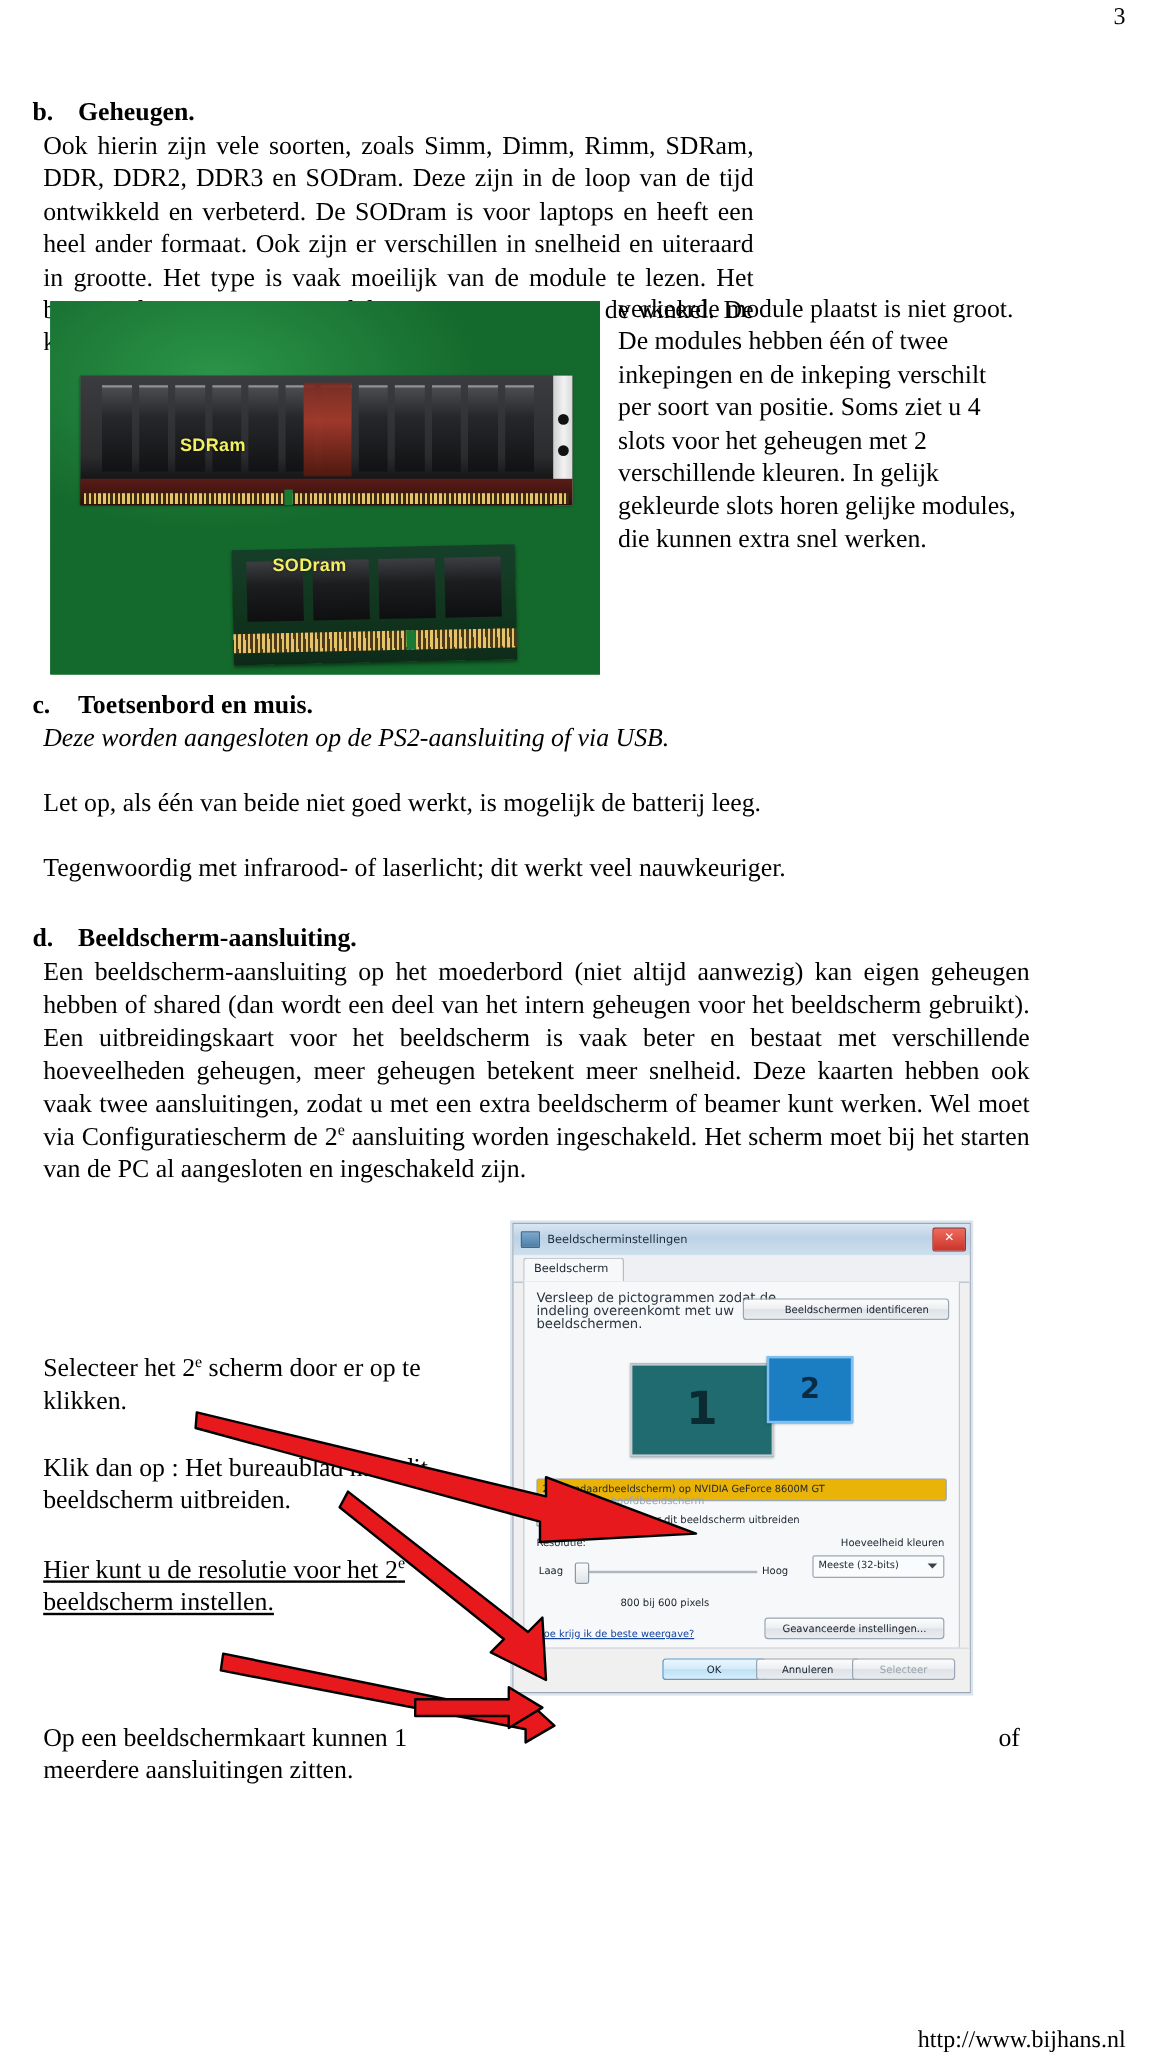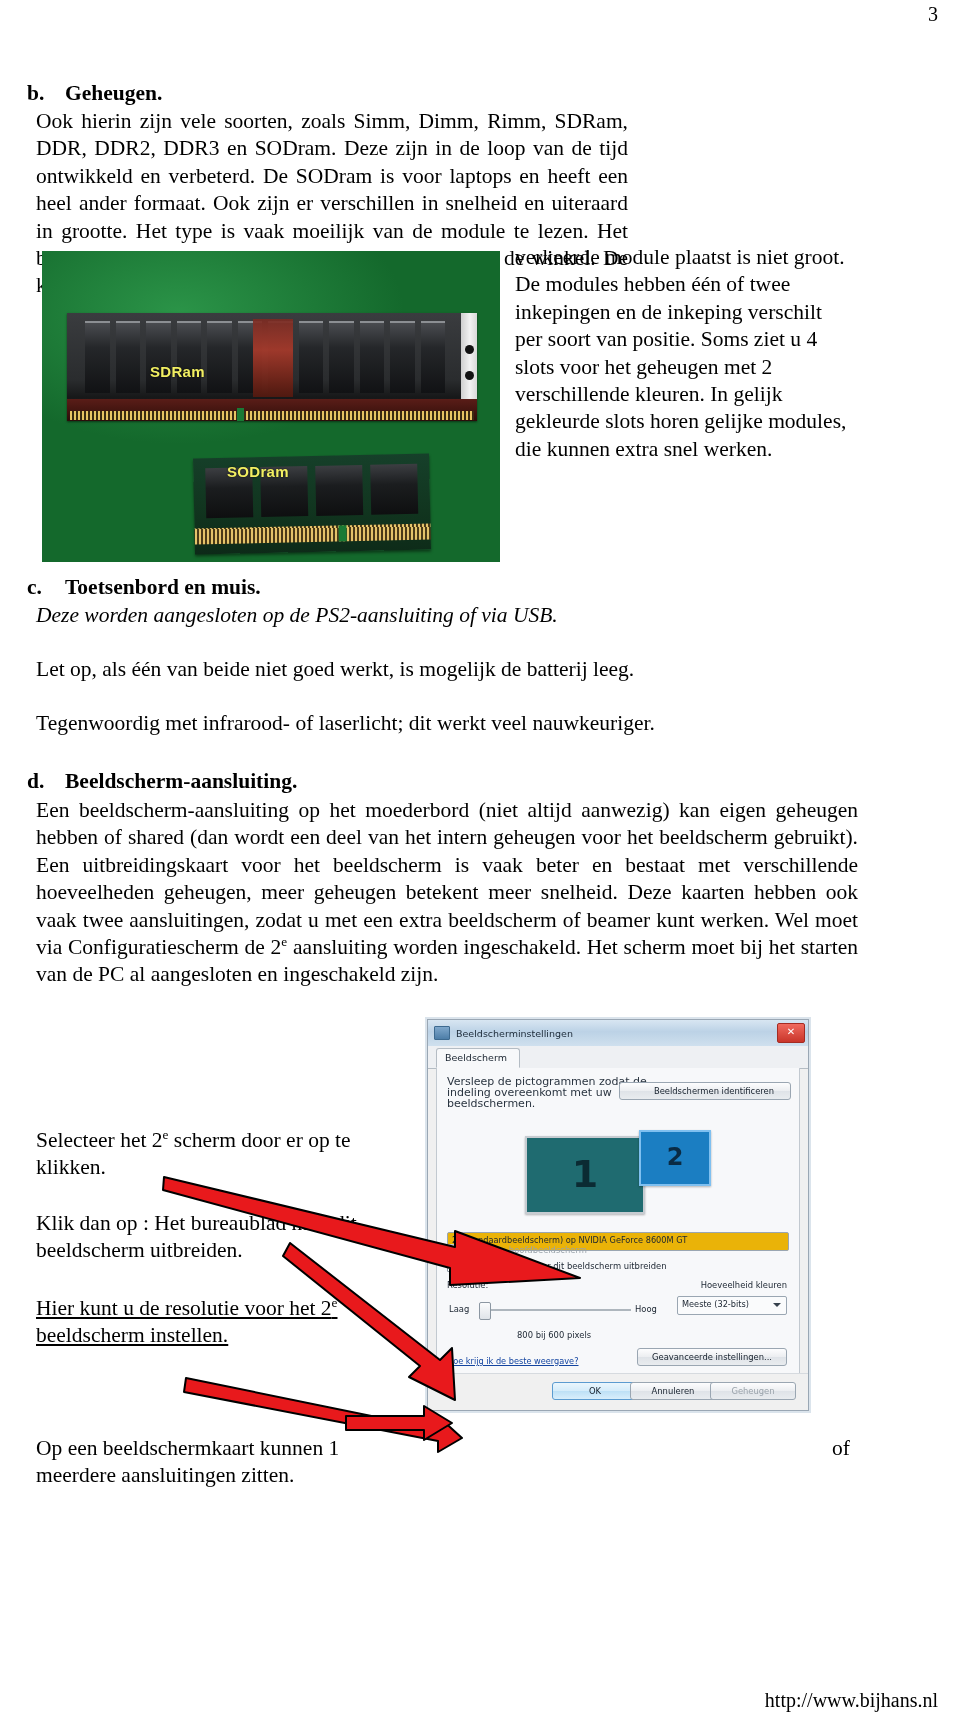--- a/index.html
+++ b/index.html
@@ -577,21 +577,21 @@
           <span class="caret"></span>
         </div>
 
         <div class="dlg-link">Hoe krijg ik de beste weergave?</div>
         <div class="btn btn-advanced">Geavanceerde instellingen...</div>
       </div>
 
       <div class="dlg-footer">
         <div class="btn btn-ok">OK</div>
         <div class="btn btn-cancel">Annuleren</div>
-        <div class="btn btn-apply">Geheugen</div>
+        <div class="btn btn-apply">Selecteer</div>
       </div>
     </div>
   </div>
 
   <svg class="arrows" viewBox="0 0 960 1722">
 
     <g>
       <polygon points="164,1177 455,1247 455,1231 580,1278 450,1285 450,1268 163,1190" fill="#e8191c" stroke="#000000" stroke-width="2" stroke-linejoin="round"></polygon>
     </g>
 

